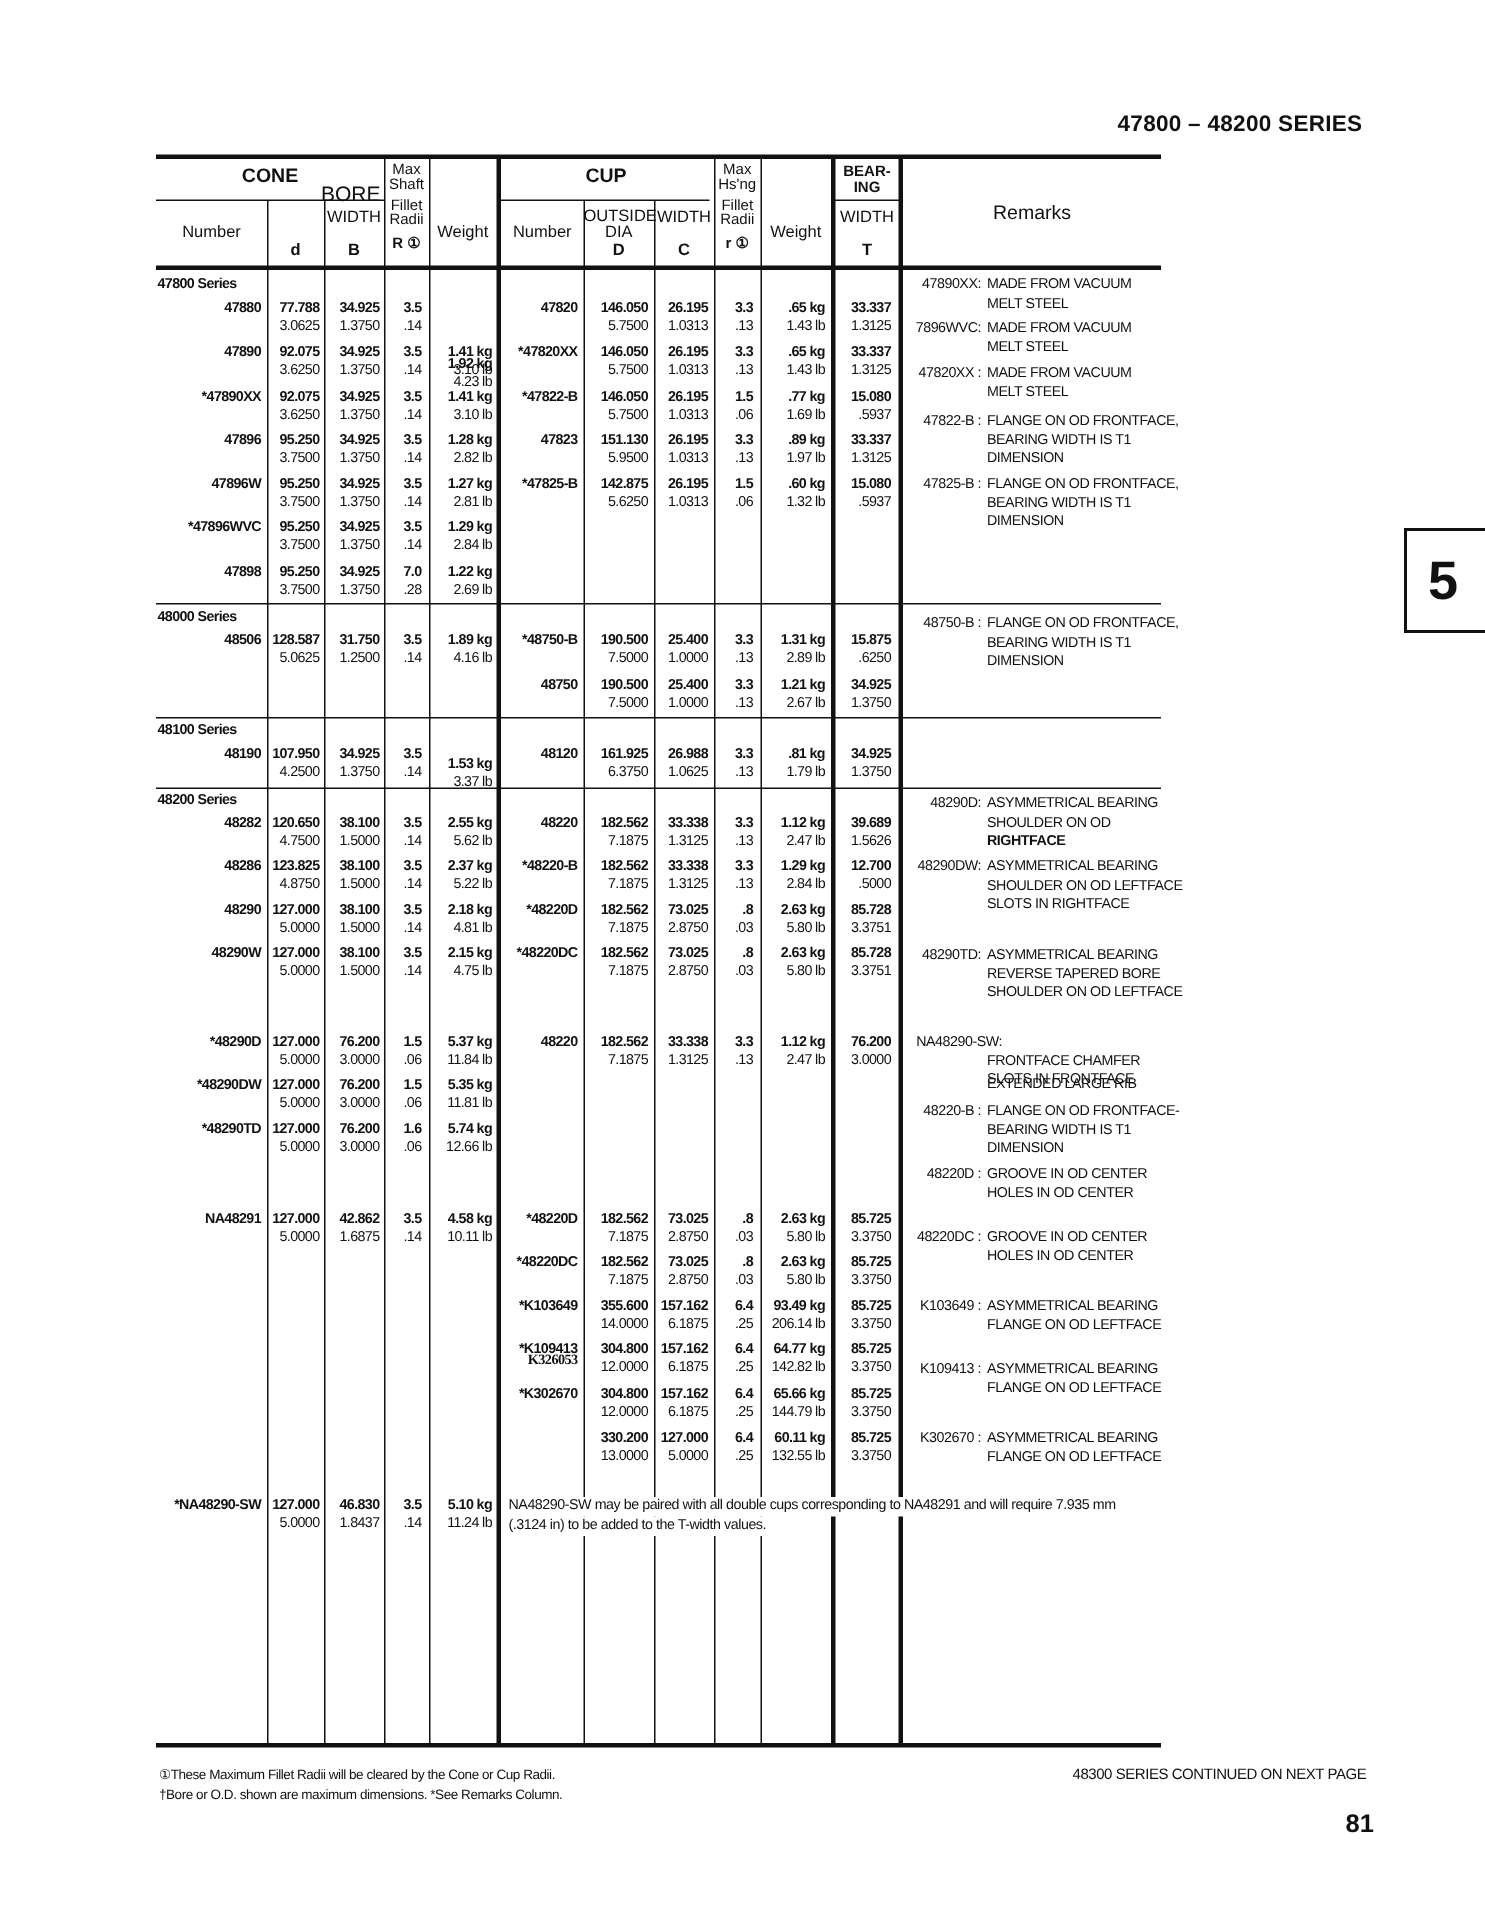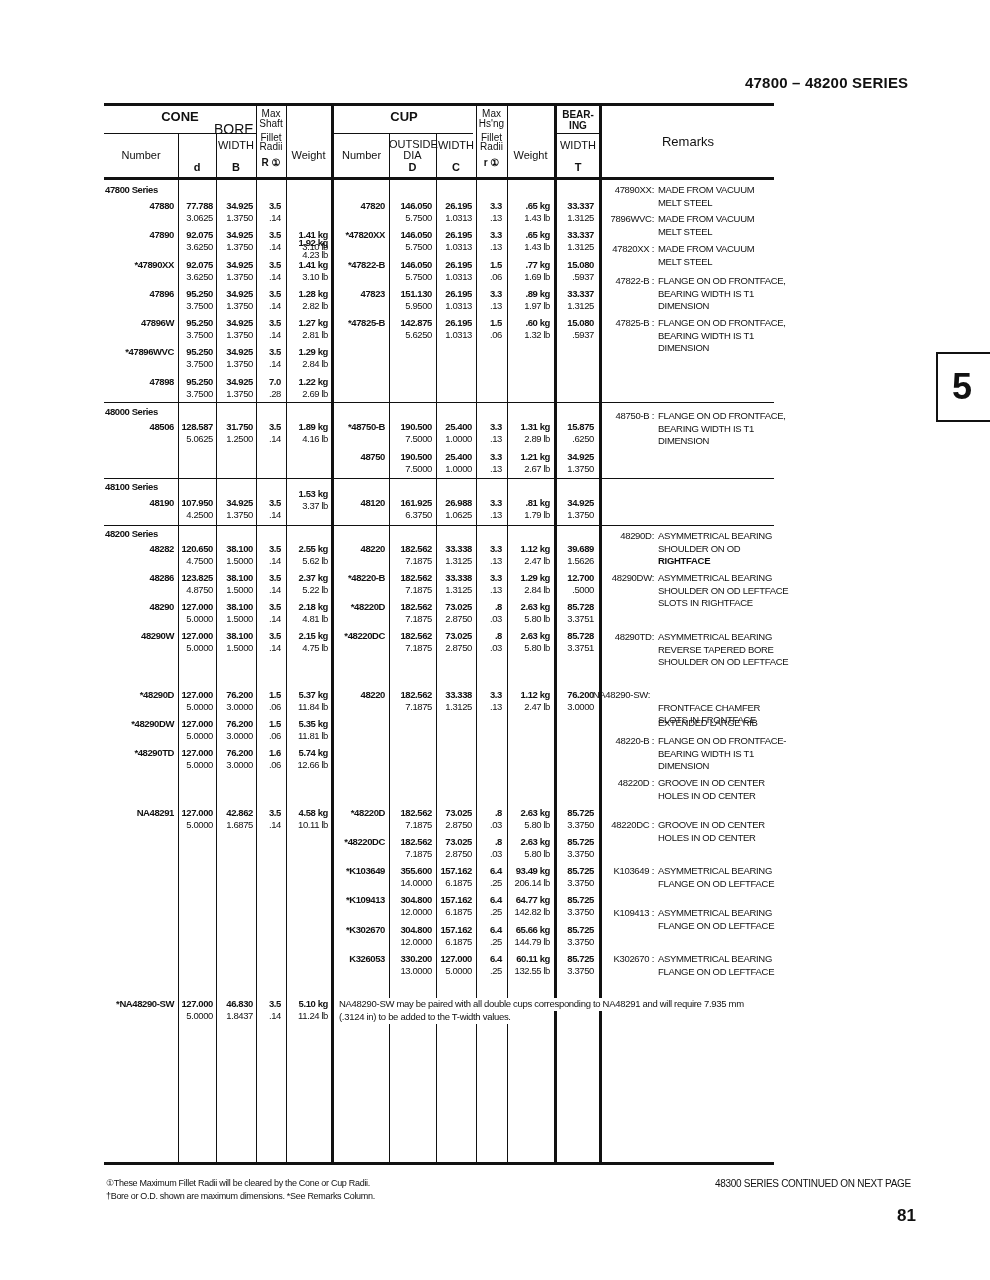--- a/index.html
+++ b/index.html
@@ -263,21 +263,21 @@
         <span class="n">4.2500</span>
       </div>
       <div class="cell" style="right:737px; top:497px;">
         <span class="b">34.925</span>
         <span class="n">1.3750</span>
       </div>
       <div class="cell" style="right:709px; top:497px;">
         <span class="b">3.5</span>
         <span class="n">.14</span>
       </div>
-      <div class="cell" style="right:662px; top:488px;margin-left:25px;">
+      <div class="cell" style="right:662px; top:504px;margin-left:25px;">
         <span class="b">1.53 kg</span>
         <span class="n">3.37 lb</span>
       </div>
     </div>
     <div>
       <div class="num" style="right:816px; top:543px;">48282</div>
       <div class="cell" style="right:777px; top:543px;">
         <span class="b">120.650</span>
         <span class="n">4.7500</span>
       </div>
@@ -856,21 +856,21 @@
       <div class="cell" style="right:440px; top:924px;">
         <span class="b">65.66 kg</span>
         <span class="n">144.79 lb</span>
       </div>
       <div class="cell" style="right:396px; top:924px;">
         <span class="b">85.725</span>
         <span class="n">3.3750</span>
       </div>
     </div>
     <div>
-      <div class="num" style="right:605px; top:953px;">K326053</div>
+      <div class="num" style="right:605px; top:902px;font-family:Liberation Serif, serif;">K326053</div>
       <div class="cell" style="right:558px; top:953px;">
         <span class="b">330.200</span>
         <span class="n">13.0000</span>
       </div>
       <div class="cell" style="right:518px; top:953px;">
         <span class="b">127.000</span>
         <span class="n">5.0000</span>
       </div>
       <div class="cell" style="right:488px; top:953px;">
         <span class="b">6.4</span>
@@ -932,21 +932,21 @@
       <span class="txt" style="top:12.5px;">SHOULDER ON OD LEFTFACE</span>
       <span class="txt" style="top:25px;">SLOTS IN RIGHTFACE</span>
     </div>
     <div class="remark" style="left:602px; top:631px; width:172px;">
       <span class="key" style="top:0; right:120px;">48290TD:</span>
       <span class="txt" style="top:0px;">ASYMMETRICAL BEARING</span>
       <span class="txt" style="top:12.5px;">REVERSE TAPERED BORE</span>
       <span class="txt" style="top:25px;">SHOULDER ON OD LEFTFACE</span>
     </div>
     <div class="remark" style="left:602px; top:689px; width:172px;">
-      <span class="key" style="top:0; right:124px;">NA48290-SW:</span>
+      <span class="key" style="top:0; right:106px;">NA48290-SW:</span>
       <span class="txt" style="top:0px;margin-top:28px;">EXTENDED LARGE RIB</span>
       <span class="txt" style="top:12.5px;">FRONTFACE CHAMFER</span>
       <span class="txt" style="top:25px;">SLOTS IN FRONTFACE</span>
     </div>
     <div class="remark" style="left:602px; top:735px; width:172px;">
       <span class="key" style="top:0; right:120px;">48220-B :</span>
       <span class="txt" style="top:0px;">FLANGE ON OD FRONTFACE-</span>
       <span class="txt" style="top:12.5px;">BEARING WIDTH IS T1</span>
       <span class="txt" style="top:25px;">DIMENSION</span>
     </div>

